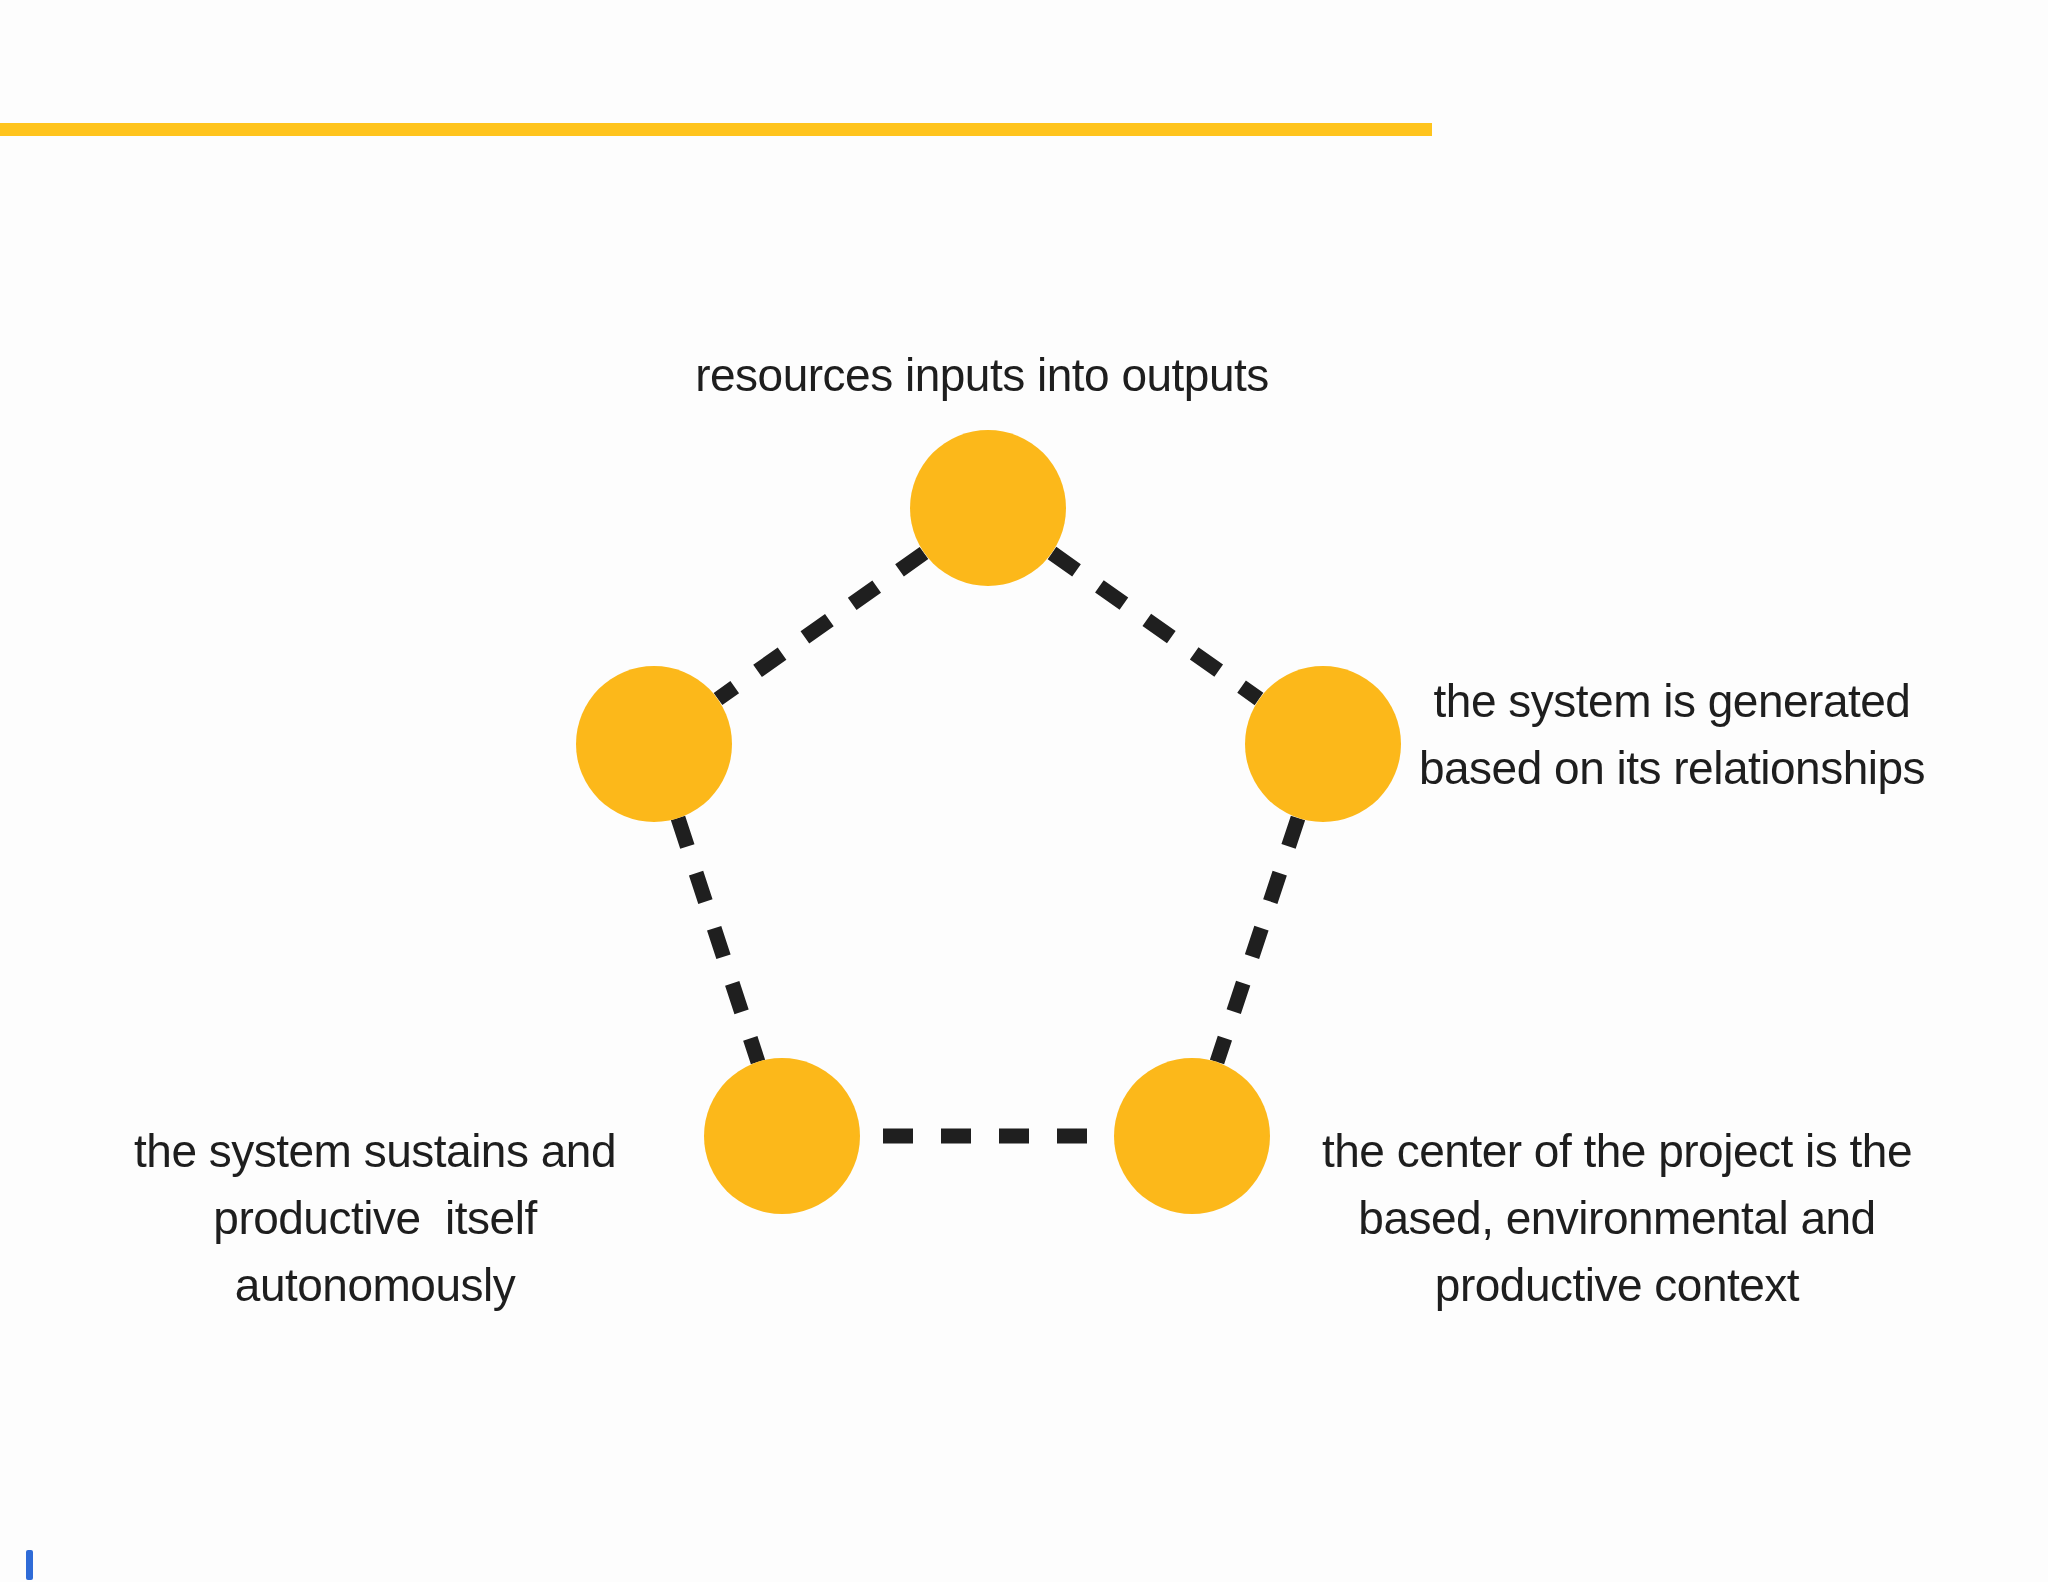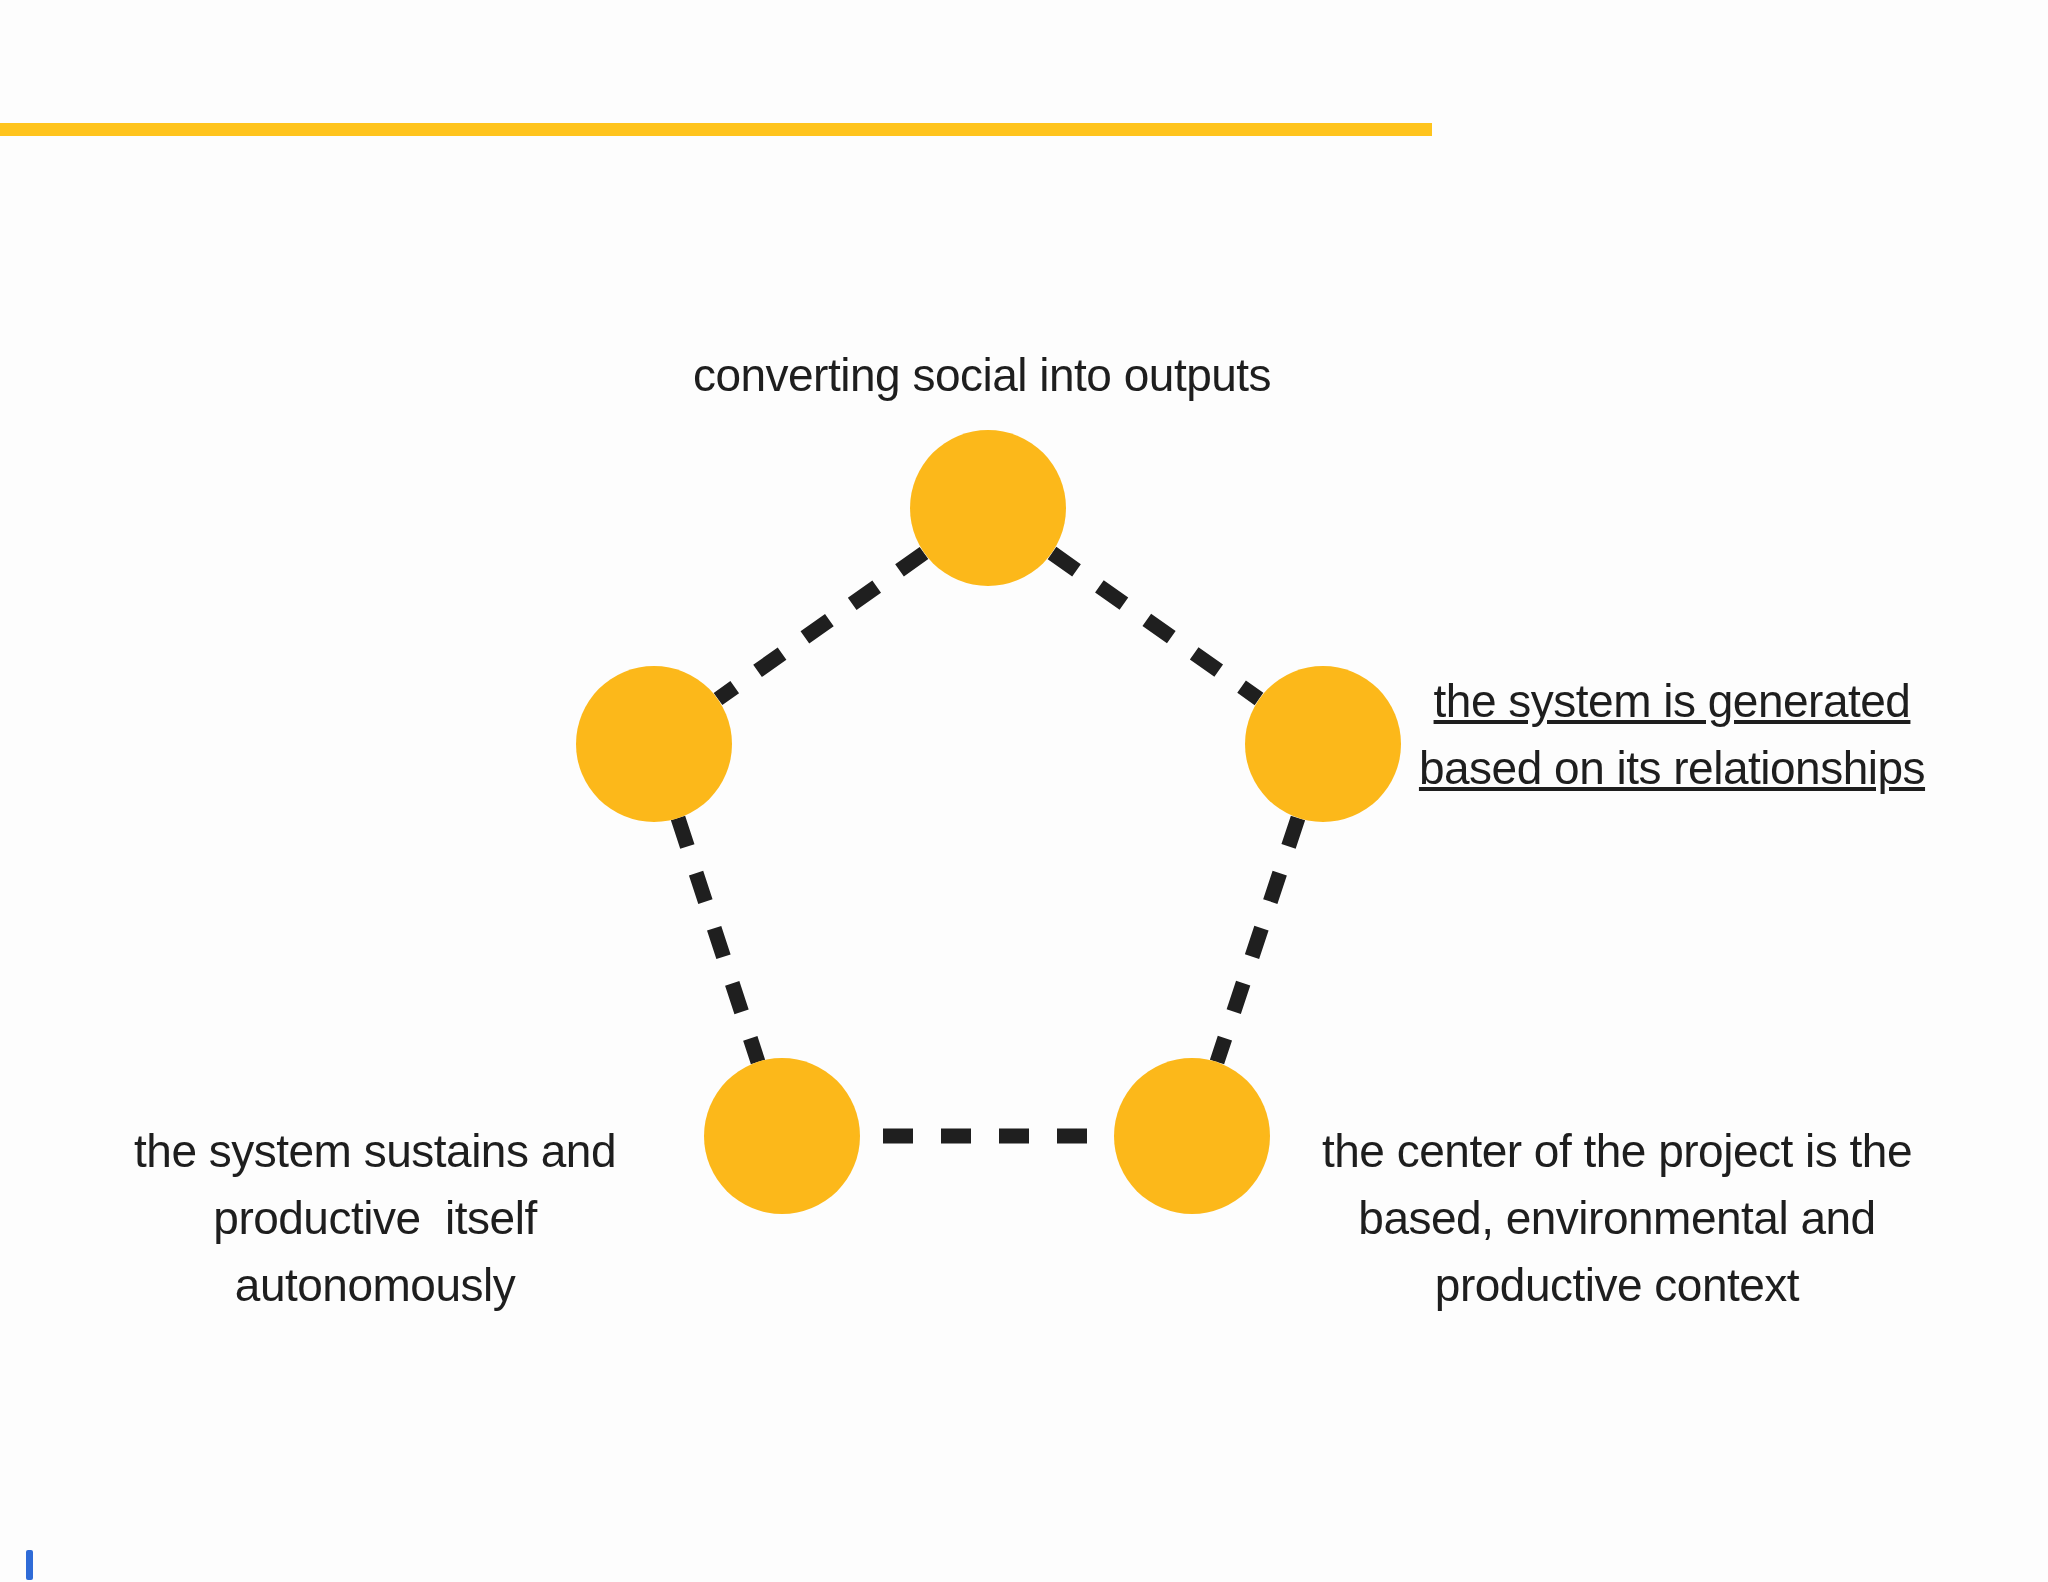--- a/index.html
+++ b/index.html
@@ -64,21 +64,21 @@
     position: absolute;
     font-size: 46px;
     line-height: 67px;
     letter-spacing: -0.5px;
     color: #1E1E1E;
     text-align: center;
     white-space: pre-wrap;
   }
   .node-label.top          { left: 482px;  top: 342px;  width: 1000px; }
   .node-label.left         { left: 7px;    top: 630px;  width: 600px;  }
-  .node-label.right        { left: 1362px; top: 668px;  width: 620px; text-decoration: underline;  }
+  .node-label.right        { left: 1362px; top: 668px;  width: 620px;  }
   .node-label.bottom-left  { left: 65px;   top: 1118px; width: 620px;  }
   .node-label.bottom-right { left: 1237px; top: 1118px; width: 760px;  }
   .corner-marker {
     position: absolute;
     left: 26px;
     top: 1550px;
     width: 7px;
     height: 30px;
     border-radius: 2px;
     background: #2F6BD7;
@@ -99,21 +99,21 @@
     <line x1="1298" y1="818" x2="1217" y2="1062"></line>
     <line x1="883" y1="1136" x2="1098" y2="1136"></line>
   </svg>
 
   <div class="node-circle top"></div>
   <div class="node-circle left"></div>
   <div class="node-circle right"></div>
   <div class="node-circle bottom-left"></div>
   <div class="node-circle bottom-right"></div>
 
-  <div class="node-label top">converting social into outputs</div>
+  <div class="node-label top">resources inputs into outputs</div>
 
 
   <div class="node-label right">the system is generated
 based on its relationships</div>
 
   <div class="node-label bottom-left">the system sustains and
 productive  itself
 autonomously</div>
 
   <div class="node-label bottom-right">the center of the project is the

